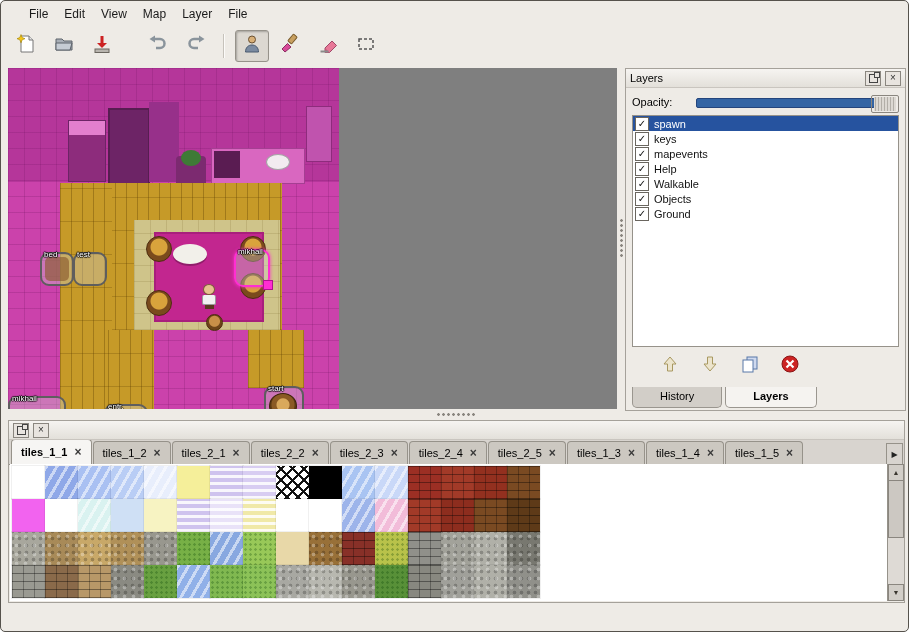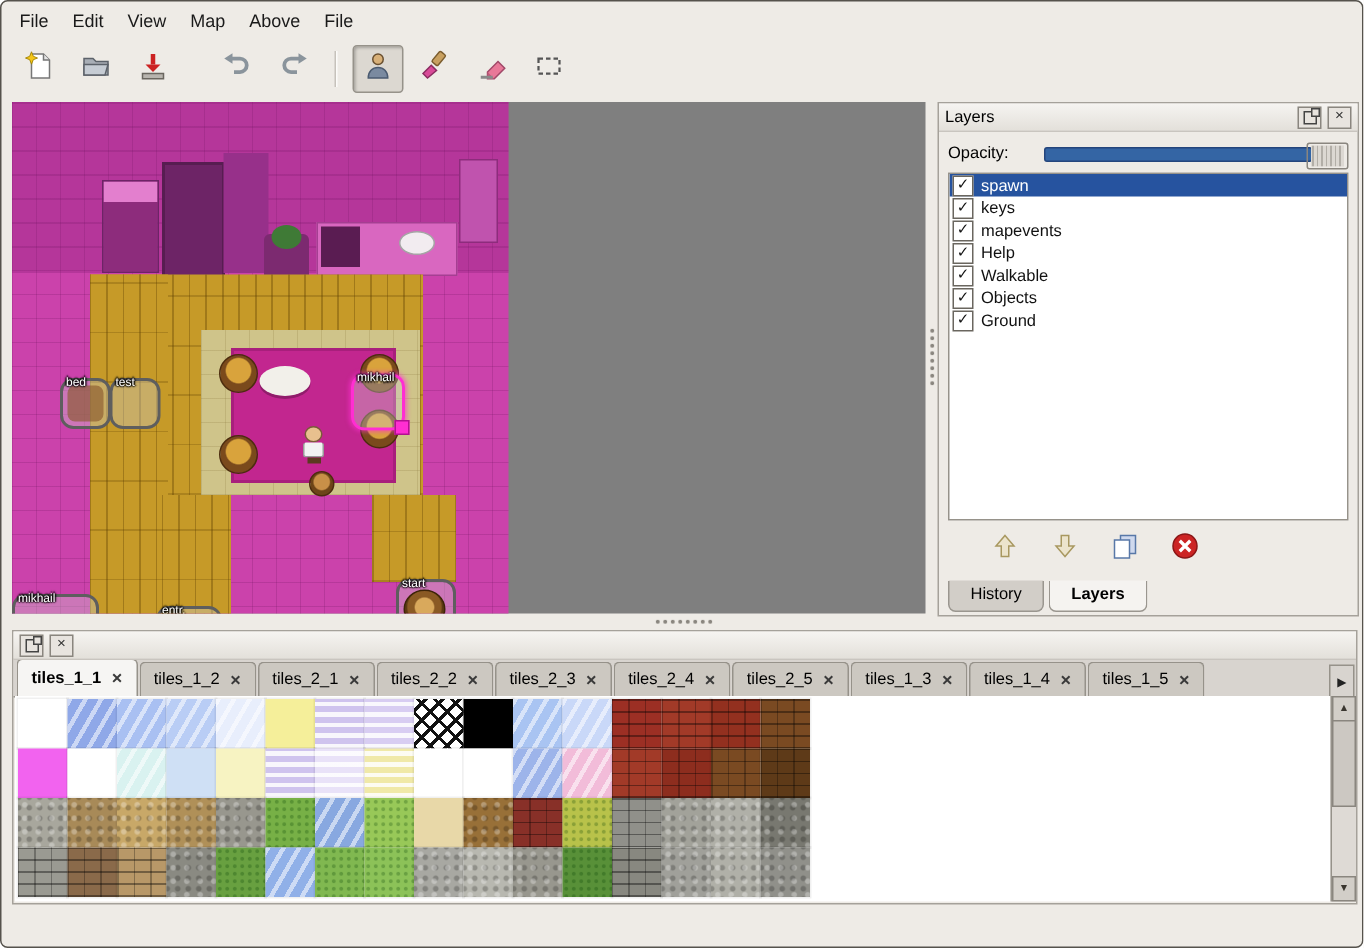--- a/index.html
+++ b/index.html
@@ -1,20 +1,20 @@
 <!DOCTYPE html>
 <html><head>
 <meta charset="utf-8">
 <style>
   html,body{margin:0;padding:0;background:#fff;}
   body{width:909px;height:632px;font-family:"Liberation Sans","DejaVu Sans",sans-serif;}
   .window{position:relative;width:907px;height:630px;border:1px solid #55524c;border-radius:5px;background:#eeebe6;overflow:hidden;}
 
   
-  .menubar{position:absolute;left:0;top:0;right:0;height:26px;display:flex;align-items:center;padding:0 4px;font-size:12px;color:#1a1a1a;}
+  .menubar{position:absolute;left:0;top:0;right:0;height:26px;display:flex;align-items:center;padding:0 20px;font-size:12px;color:#1a1a1a;}
   .menu-item{padding:3px 8px;cursor:default;}
 
   
   .toolbar{position:absolute;left:0;top:26px;right:0;height:38px;display:flex;align-items:center;padding:0 8px;gap:4px;}
   .tbtn{width:32px;height:30px;display:flex;align-items:center;justify-content:center;border:1px solid transparent;border-radius:3px;background:transparent;}
   .tbtn.active{background:#dcd8d1;border:1px solid #96928a;box-shadow:inset 1px 1px 2px rgba(0,0,0,.25);}
   .tsep{width:0;height:24px;border-left:1px solid #c6c2bb;border-right:1px solid #fcfbf9;margin:0 6px;}
   .tgap{width:14px;}
 
   
@@ -87,21 +87,21 @@
   .slider-handle{position:absolute;right:0;top:1px;width:22px;height:14px;background:#dcd8d2;border:1px solid #8a867f;border-radius:2px;
     background-image:repeating-linear-gradient(90deg,#b2aea7 0 1px,transparent 1px 3px);background-clip:content-box;padding:1px 2px;}
   .layer-list{position:absolute;left:6px;right:6px;top:46px;height:230px;background:#fff;border:1px solid #96928a;overflow:hidden;font-size:11px;}
   .layer-row{display:flex;align-items:center;gap:5px;height:15px;padding:0 2px;color:#111;}
   .layer-row.selected{background:#26539f;color:#fff;}
   .checkbox{width:12px;height:12px;background:#fff;border:1px solid #6a665f;display:flex;align-items:center;justify-content:center;
     font-size:10px;font-weight:bold;color:#111;line-height:1;flex:0 0 auto;}
   .layer-actions{position:absolute;left:6px;right:6px;top:282px;height:30px;display:flex;align-items:center;gap:12px;padding-left:24px;}
   .abtn{width:26px;height:26px;display:flex;align-items:center;justify-content:center;border:1px solid transparent;border-radius:3px;}
   .panel-tabs{position:absolute;left:6px;bottom:2px;height:21px;display:flex;}
-  .ptab{padding:3px 14px;font-size:11px;background:#d2cec8;border:1px solid #9a968f;border-top:none;border-radius:0 0 5px 5px;margin-right:3px;}
+  .ptab{padding:3px 27px;font-size:11px;background:#d2cec8;border:1px solid #9a968f;border-top:none;border-radius:0 0 5px 5px;margin-right:3px;}
   .ptab.active{background:#f5f3f0;font-weight:bold;}
 
   
   #tilesets-panel{left:7px;top:419px;right:3px;height:181px;}
   .ts-tabs{position:absolute;left:0;right:0;top:19px;height:24px;background:#d8d4cf;border-bottom:1px solid #96928a;
     display:flex;align-items:flex-end;padding:0 18px 0 2px;overflow:hidden;white-space:nowrap;}
   .ts-tab{display:inline-flex;align-items:center;gap:7px;padding:3px 9px;font-size:11px;height:16px;
     background:#ccc8c1;border:1px solid #96928a;border-bottom:none;border-radius:4px 4px 0 0;margin-right:1px;flex:0 0 auto;}
   .ts-tab.active{background:#f6f5f3;font-weight:bold;height:18px;}
   .close-x{font-size:12px;font-weight:bold;color:#3a3a3a;line-height:1;}
@@ -133,21 +133,21 @@
 </head>
 <body>
 
 <div class="window">
 
   <div class="menubar">
       <span class="menu-item">File</span>
       <span class="menu-item">Edit</span>
       <span class="menu-item">View</span>
       <span class="menu-item">Map</span>
-      <span class="menu-item">Above</span>
+      <span class="menu-item">Layer</span>
       <span class="menu-item">File</span>
     </div>
 
   <div class="toolbar">
     <div class="tbtn">
       <span>
         <svg width="22" height="22" viewBox="0 0 22 22">
             <path d="M6 3h8l4 4v12H6z" fill="#ffffff" stroke="#777" stroke-width="1"></path>
             <path d="M14 3v4h4" fill="#e6e6e6" stroke="#777" stroke-width="1"></path>
             <path d="M6 1.5l1.2 3L10 5.7 7.2 6.8 6 9.8 4.8 6.8 2 5.7l2.8-1.2z" fill="#f5c518" stroke="#a08200" stroke-width=".6"></path>

